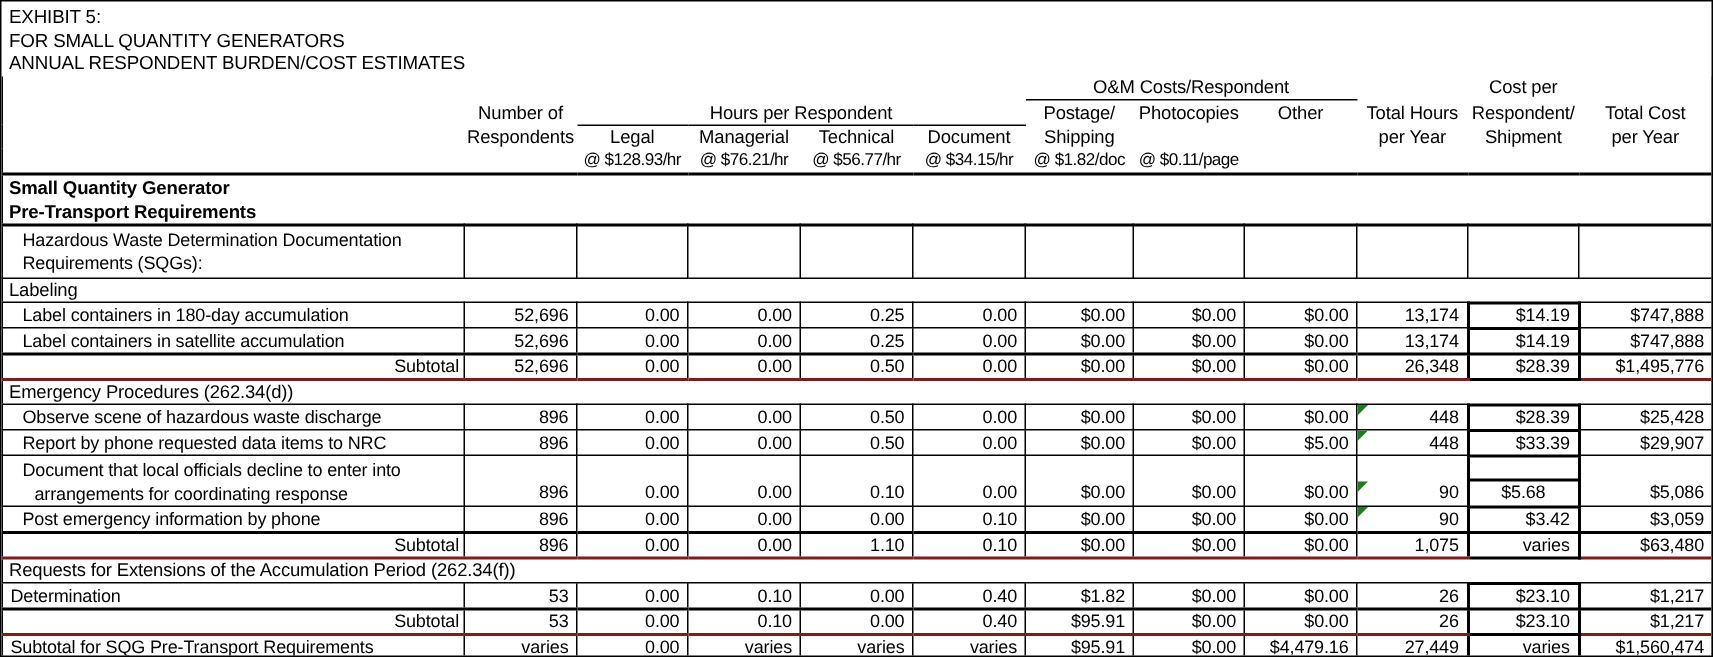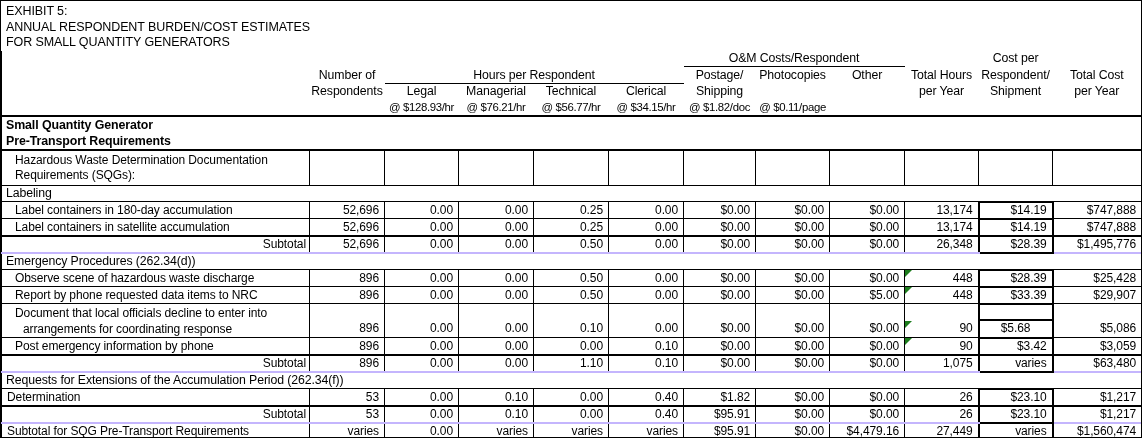--- a/index.html
+++ b/index.html
@@ -27,41 +27,41 @@
   tbody tr{height:17px;}
   tr.r-section{height:33px;} tr.r-emptycells{height:35px;} tr.r-band{height:16px;}
   tr.r-data2{height:34px;} tr.r-total{height:15px;}
   tbody td.desc{text-align:left;padding:0 2px 0 13px;}
   tbody td.desc.ind0{padding-left:5px;}
   tbody td.desc .l2{padding-left:8px;}
   tr.r-subtotal td.desc{text-align:right;padding-right:3px;}
   tr.r-section td,tr.r-band td{border-left:none;border-right:none;text-align:left;padding:0 0 0 4px;}
   tr.r-section td{border-bottom:2px solid #000;font-weight:bold;font-size:12.4px;line-height:16px;}
   tr.r-band td{font-size:12.3px;}
-  tr.r-subtotal td{border-top:2px solid #000;border-bottom:2px solid #c4b5fd;}
+  tr.r-subtotal td{border-top:2px solid #000;border-bottom:2px solid #7f1d1d;}
   tr.r-total td{border-top:2px solid #000;border-bottom:none;}
   tbody td.cp{border:2px solid #000;}
   tbody td.rel{position:relative;}
   .tri{position:absolute;left:0;top:0;width:0;height:0;
        border-top:7px solid #1d7d1d;border-right:7px solid transparent;}
   tr.r-data2 .tri{top:17px;}
   tr.r-data2 td{vertical-align:bottom;padding-bottom:1px;}
   tr.r-data2 td.desc{vertical-align:middle;padding-bottom:0;line-height:16px;}
   td.cp-split{padding:0 !important;vertical-align:bottom;}
   .cp-top{height:14px;border-bottom:2px solid #000;}
   .cp-bot{height:16px;line-height:15px;text-align:center;padding-right:0;}
 </style>
 </head>
 <body>
 
 <div class="page">
   <div class="title-block">
     <div>EXHIBIT 5:</div>
+    <div>FOR SMALL QUANTITY GENERATORS</div>
     <div>ANNUAL RESPONDENT BURDEN/COST ESTIMATES</div>
-    <div>FOR SMALL QUANTITY GENERATORS</div>
   </div>
 
   <table class="sheet">
     <colgroup>
       <col style="width:308px">
         <col style="width:75px">
         <col style="width:74px">
       <col style="width:75px">
         <col style="width:75px">
         <col style="width:75px">
@@ -90,21 +90,21 @@
         <td>Total Hours</td>
         <td>Respondent/</td>
         <td>Total Cost</td>
       </tr>
       <tr class="h3">
         <td></td>
         <td>Respondents</td>
         <td>Legal</td>
         <td>Managerial</td>
         <td>Technical</td>
-        <td>Clerical</td>
+        <td>Document</td>
         <td>Shipping</td>
         <td></td>
         <td></td>
         <td>per Year</td>
         <td>Shipment</td>
         <td>per Year</td>
       </tr>
       <tr class="h4">
         <td></td>
         <td></td>

